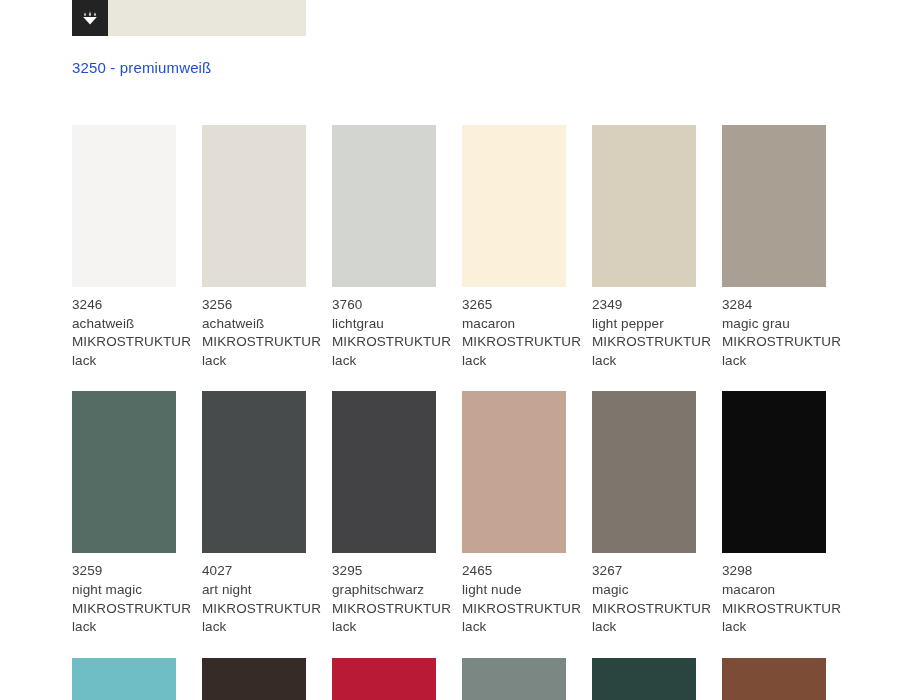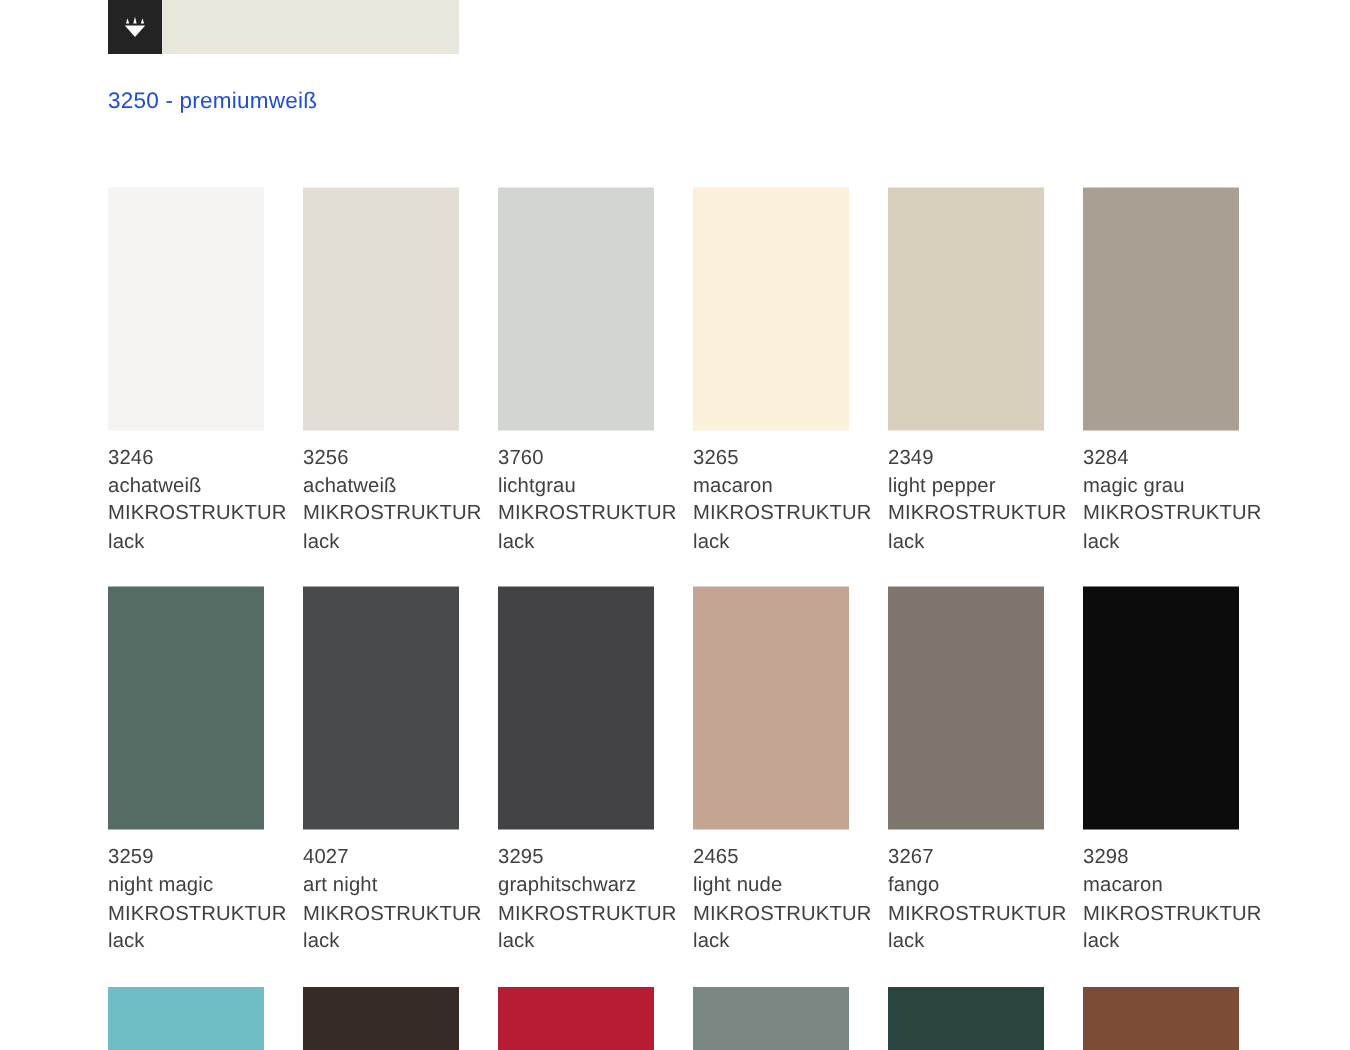--- a/index.html
+++ b/index.html
@@ -201,21 +201,21 @@
         <span class="cap-line">2465</span>
         <span class="cap-line">light nude</span>
         <span class="cap-line">MIKROSTRUKTUR</span>
         <span class="cap-line">lack</span>
       </div>
     </div>
     <div class="swatch-cell">
       <span class="swatch-chip" style="background:#7e766d;"></span>
       <div class="swatch-caption">
         <span class="cap-line">3267</span>
-        <span class="cap-line">fango</span>
+        <span class="cap-line">magic</span>
         <span class="cap-line">MIKROSTRUKTUR</span>
         <span class="cap-line">lack</span>
       </div>
     </div>
     <div class="swatch-cell">
       <span class="swatch-chip" style="background:#0d0c0c;"></span>
       <div class="swatch-caption">
         <span class="cap-line">3298</span>
         <span class="cap-line">macaron</span>
         <span class="cap-line">MIKROSTRUKTUR</span>

